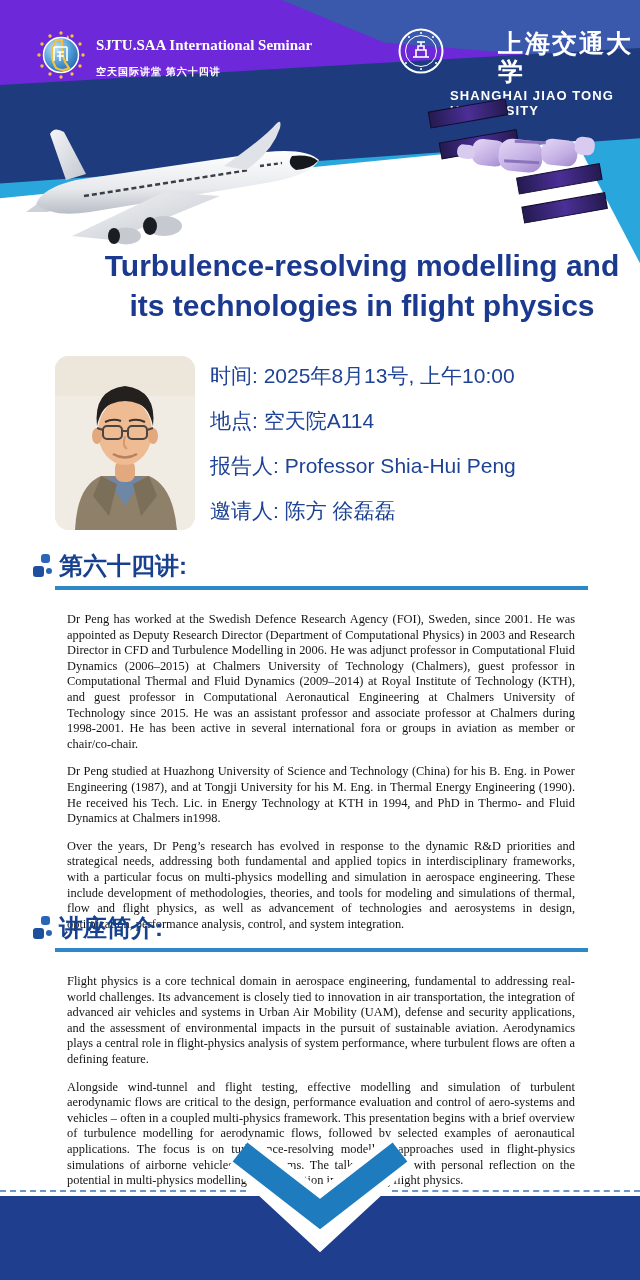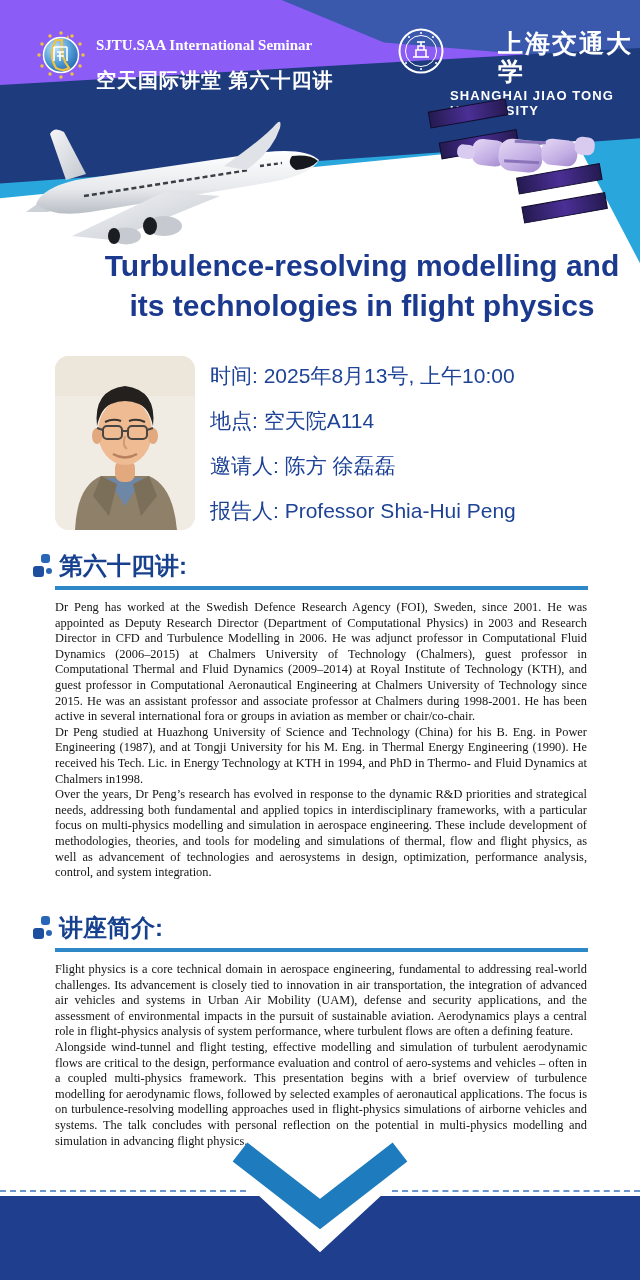--- a/index.html
+++ b/index.html
@@ -1,32 +1,32 @@
 <!DOCTYPE html>
 <html><head>
 <meta charset="utf-8">
 <style>
   html,body{margin:0;padding:0;background:#e8e8e8;}
   .poster{position:relative;width:640px;height:1280px;background:#ffffff;overflow:hidden;
           font-family:"Liberation Sans",sans-serif;}
   
-  .hero{position:absolute;left:0;top:0;width:640px;height:266px;background:#8b5cf6;}
+  .hero{position:absolute;left:0;top:0;width:640px;height:266px;background:#6d28d9;}
   .hero-light-tr{position:absolute;inset:0;background:#3a59ad;
       clip-path:polygon(44% 0%,100% 0%,100% 24%,60% 16%);}
   .hero-navy{position:absolute;inset:0;background:#1d3b7d;
       clip-path:polygon(0% 32%,100% 18%,100% 76%,0% 72%);}
   .hero-cyan{position:absolute;inset:0;background:#29a7dc;
       clip-path:polygon(0% 69%,100% 52%,100% 101%,0% 76%);}
   .hero-white{position:absolute;inset:0;background:#ffffff;
       clip-path:polygon(0% 74.5%,90% 53%,100% 99%,100% 101%,0% 101%);}
   
   .badge{position:absolute;left:36px;top:30px;width:50px;height:50px;}
   .series-text{position:absolute;left:96px;top:36px;color:#ffffff;}
   .series-en{font-family:"Liberation Serif",serif;font-weight:bold;font-size:15px;line-height:18px;}
-  .series-zh{font-weight:bold;font-size:20px;line-height:20px;letter-spacing:1px;margin-top:16px;}
+  .series-zh{font-weight:bold;font-size:10px;line-height:20px;letter-spacing:1px;margin-top:8px;}
   .seal{position:absolute;left:398px;top:28px;width:46px;height:46px;}
   .univ-text{position:absolute;left:450px;top:30px;color:#ffffff;}
   .univ-zh{font-family:"Liberation Serif",serif;font-weight:bold;font-size:25px;line-height:28px;letter-spacing:2px;margin-left:48px;}
   .univ-en{font-size:13px;letter-spacing:1.1px;margin-top:2px;font-weight:bold;}
   .plane{position:absolute;left:14px;top:108px;width:345px;height:140px;}
   .satellite{position:absolute;left:412px;top:86px;width:205px;height:155px;}
   
   .title{position:absolute;left:0;top:246px;width:628px;text-align:center;
          color:#1b3a8f;font-weight:bold;font-size:30px;line-height:40px;letter-spacing:0;margin-left:48px;}
   
@@ -38,21 +38,21 @@
   .sec-head{position:absolute;left:33px;width:580px;height:36px;}
   .sec-head .dots{position:absolute;left:0;top:4px;width:20px;height:26px;}
   .sec-head .dots i{position:absolute;border-radius:3px;background:#1d4f9e;display:block;}
   .dot-a{width:9px;height:9px;left:8px;top:0;background:#2a66b8 !important;}
   .dot-b{width:11px;height:11px;left:0;top:12px;}
   .dot-c{width:6px;height:6px;left:13px;top:14px;background:#2a66b8 !important;}
   .sec-head .txt{position:absolute;left:26px;top:0;font-size:24px;font-weight:bold;color:#17418e;}
   .sec-line{position:absolute;left:55px;width:533px;height:4px;background:#2e87c6;}
   .body-text{position:absolute;left:55px;width:532px;color:#141414;text-align:justify;
              font-family:"Liberation Serif",serif;font-size:12.4px;line-height:15.6px;}
-  .body-text p{margin:0;}
+  .body-text p{margin:12px;}
   
   .dash{position:absolute;top:1190px;height:0;border-top:2px dashed #6b97cf;}
   .dash.left{left:0;width:246px;}
   .dash.right{left:392px;width:248px;}
   .footer{position:absolute;left:0;top:1196px;width:640px;height:84px;background:#1f3e8d;
           clip-path:polygon(0 0,40.5% 0,50% 67%,59.5% 0,100% 0,100% 100%,0 100%);}
   .chevron{position:absolute;left:228px;top:1134px;width:184px;height:112px;}
 </style>
 </head>
 <body>
@@ -225,22 +225,22 @@
       </g>
 
       <path d="M50,66 q8,-4 16,-1 M74,65 q8,-3 16,1" stroke="#3a332e" stroke-width="2" fill="none"></path>
       <path d="M70,80 q-3,10 2,13" stroke="#d19a72" stroke-width="2" fill="none"></path>
       <path d="M58,98 q12,7 24,0" stroke="#b97f5e" stroke-width="2.5" fill="none"></path>
     </svg>
   </div>
   <div class="info">
     <p>时间: 2025年8月13号, 上午10:00</p>
     <p>地点: 空天院A114</p>
+    <p>报告人: Professor Shia-Hui Peng</p>
     <p>邀请人: 陈方 徐磊磊</p>
-    <p>报告人: Professor Shia-Hui Peng</p>
   </div>
 
   <div class="sec-head" style="top:550px;">
     <span class="dots">
       <i class="dot-a"></i>
         <i class="dot-b"></i>
         <i class="dot-c"></i>
     </span>
     <span class="txt">第六十四讲:</span>
   </div>

